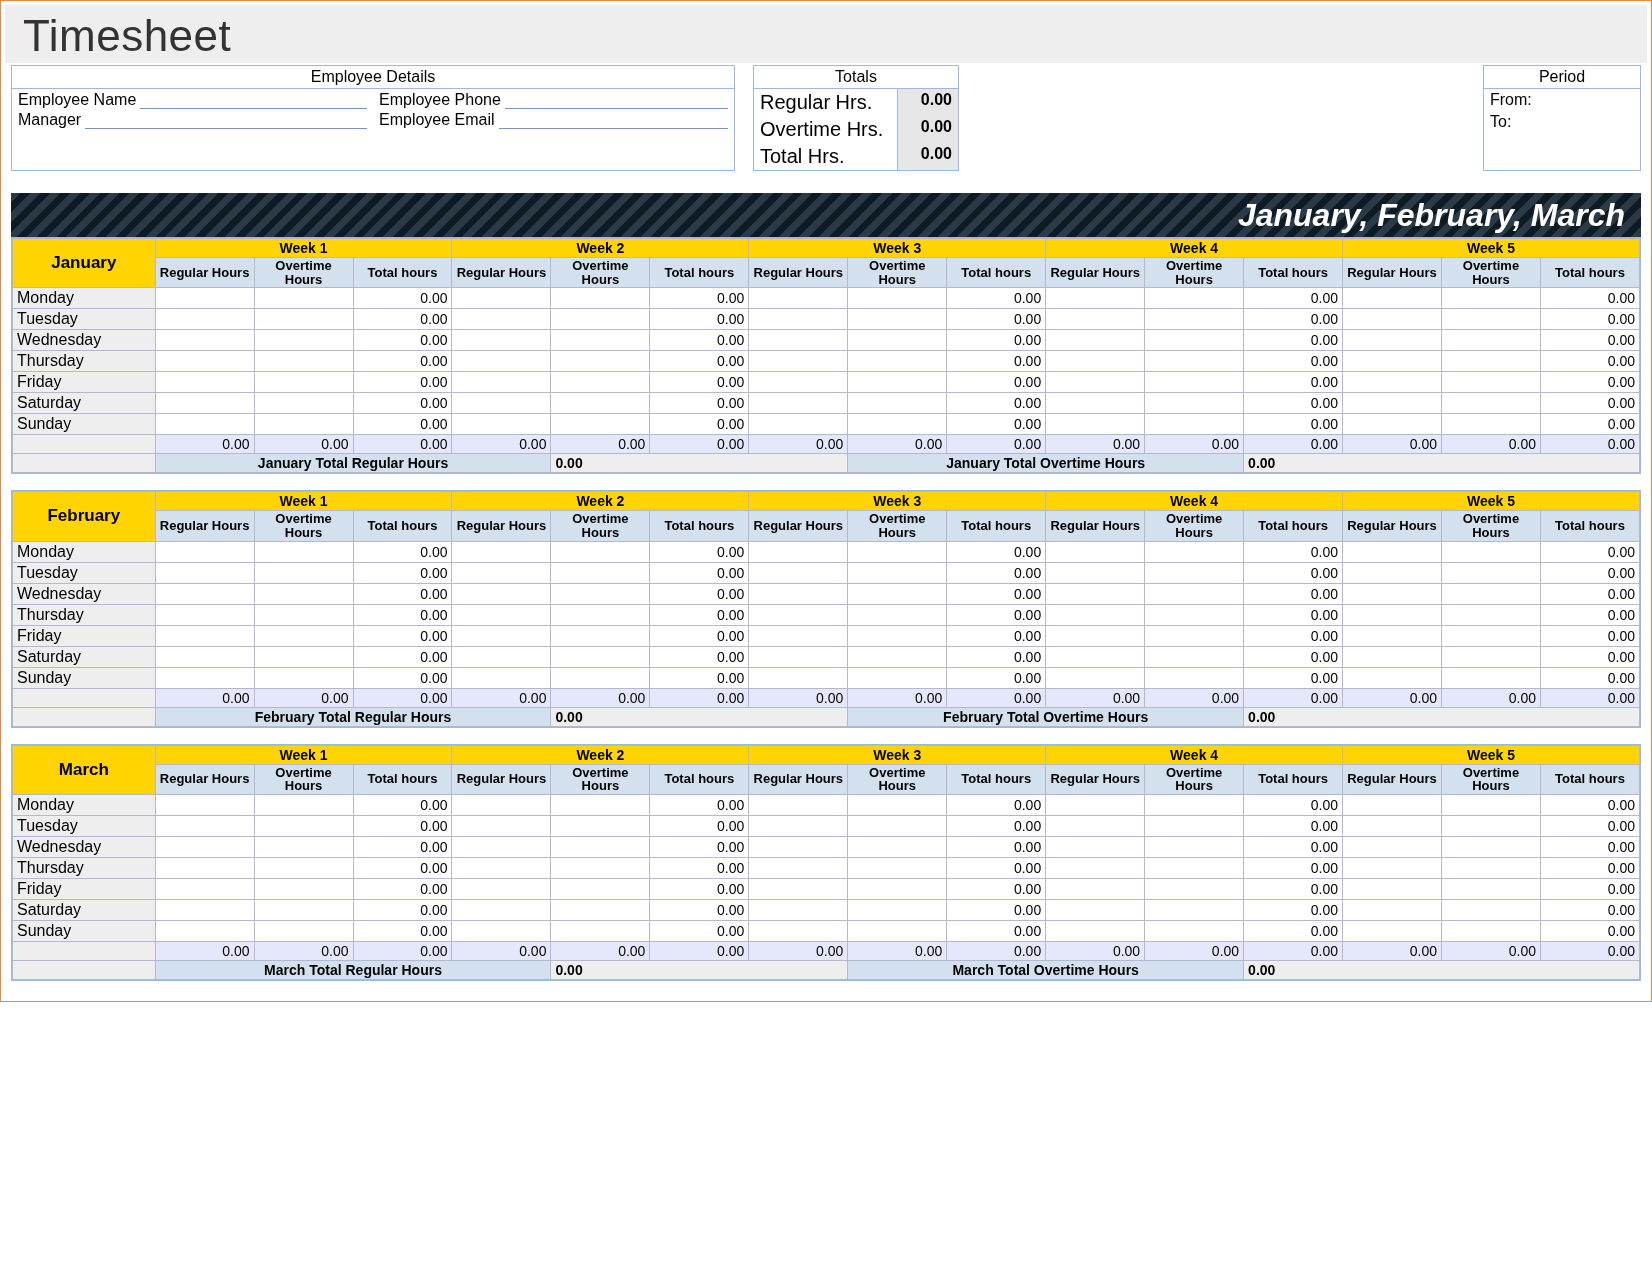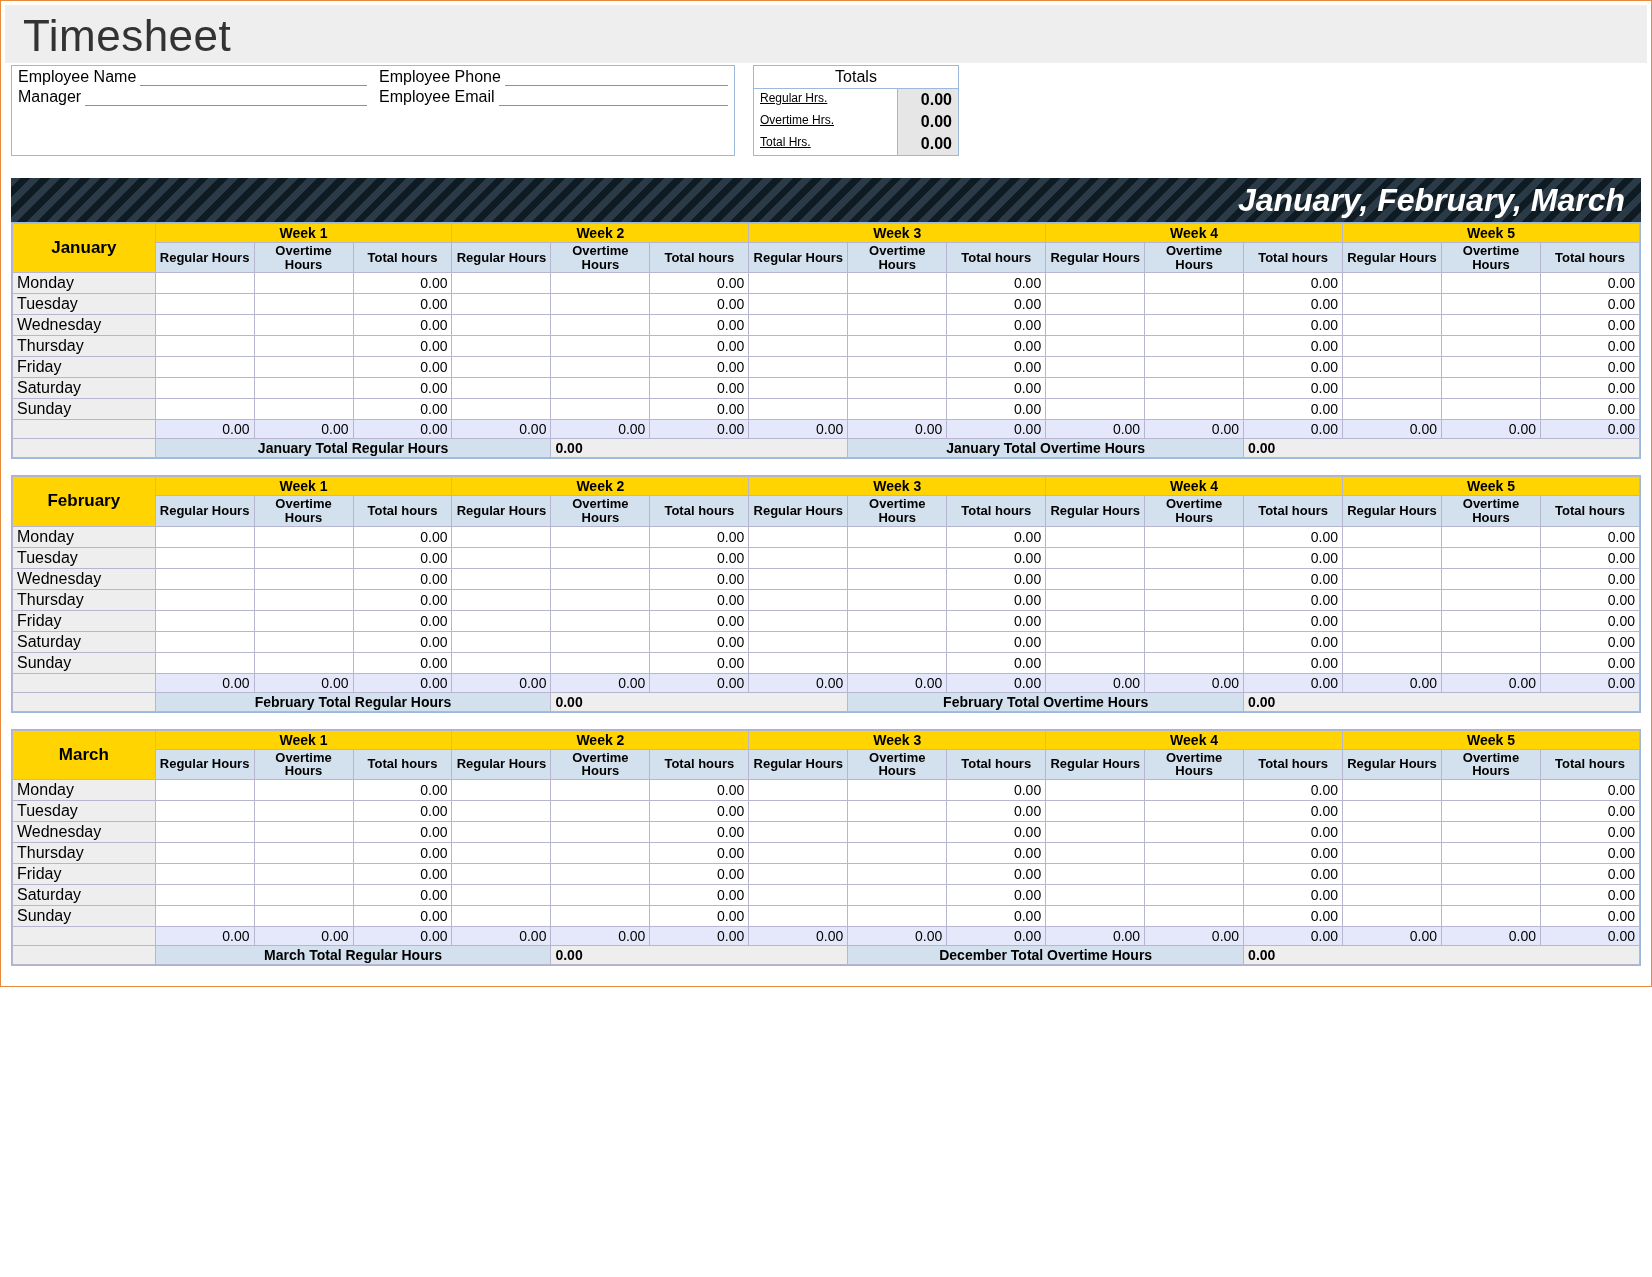--- a/index.html
+++ b/index.html
@@ -29,21 +29,21 @@
     background: #fff; border-bottom: 1px solid #9cb9db;
     text-align: center; font-size: 16px; padding: 2px 0;
   }
   .emp-panel { flex: 0 0 724px; }
   .emp-body { display: grid; grid-template-columns: 1fr 1fr; }
   .emp-cell { display: flex; align-items: flex-end; padding: 2px 6px 0; font-size: 16px; }
   .emp-cell .lbl { flex: 0 0 auto; margin-right: 4px; }
   .emp-cell .line { flex: 1; border-bottom: 1px solid #7a93c0; height: 16px; }
   .totals-panel { flex: 0 0 206px; }
   .totals-body { display: grid; grid-template-columns: 1fr 60px; }
-  .totals-body .tl { padding: 2px 6px; font-size: 12px; border-right:1px solid #9cb9db;text-decoration:underline;}
+  .totals-body .tl { padding: 2px 6px; font-size: 20px; border-right:1px solid #9cb9db;}
   .totals-body .tv { background: #e6e6e6; text-align: right; padding: 2px 6px; font-weight: bold; font-size: 16px; }
   .spacer { flex: 1; }
   .period-panel { flex: 0 0 158px; }
   .period-body { display: grid; grid-template-columns: 1fr 60px; }
   .period-body div { padding: 2px 6px; font-size: 16px; }
 
   .stripe-band {
     margin: 22px 6px 0;
     background: repeating-linear-gradient(135deg,#2a3a46 0 7px,#0f1b22 7px 14px);
     color: #fff; text-align: right;
@@ -69,20 +69,21 @@
   .footer-label { background: #d3e0ed; text-align: center; font-weight: bold; margin-left: 20px; }
   .footer-val { background: #eee; text-align: left; font-weight: bold; padding-left: 4px; }
 </style>
 </head>
 <body>
 
 <div class="title-bar">Timesheet</div>
 
 <div class="top-row">
   <div class="panel emp-panel">
+    <div class="panel-head">Employee Details</div>
     <div class="emp-body">
       <div class="emp-cell">
           <span class="lbl">Employee Name</span>
           <span class="line"></span>
         </div>
       <div class="emp-cell">
           <span class="lbl">Employee Phone</span>
           <span class="line"></span>
         </div>
       <div class="emp-cell">
@@ -103,20 +104,29 @@
       <div class="tv">0.00</div>
       <div class="tl">Overtime Hrs.</div>
       <div class="tv">0.00</div>
       <div class="tl">Total Hrs.</div>
       <div class="tv">0.00</div>
     </div>
   </div>
 
   <div class="spacer"></div>
 
+  <div class="panel period-panel">
+    <div class="panel-head">Period</div>
+    <div class="period-body">
+      <div>From:</div>
+        <div></div>
+      <div>To:</div>
+        <div></div>
+    </div>
+  </div>
 </div>
 
 <div class="stripe-band">January, February, March</div>
 
 <div id="months-container">
     <div class="month-wrap">
       <table>
         <colgroup>
           <col class="day">
           <col class="c">
@@ -708,19 +718,19 @@
             <td>0.00</td>
             <td>0.00</td>
             <td>0.00</td>
             <td>0.00</td>
             <td>0.00</td>
           </tr>
           <tr>
             <td class="pale-empty"></td>
             <td colspan="4" class="footer-label">March Total Regular Hours</td>
             <td colspan="3" class="footer-val">0.00</td>
-            <td colspan="4" class="footer-label">December Total Overtime Hours</td>
+            <td colspan="4" class="footer-label">March Total Overtime Hours</td>
             <td colspan="4" class="footer-val">0.00</td>
           </tr>
         </tbody>
       </table>
     </div>
   </div>
 
 </body></html>

